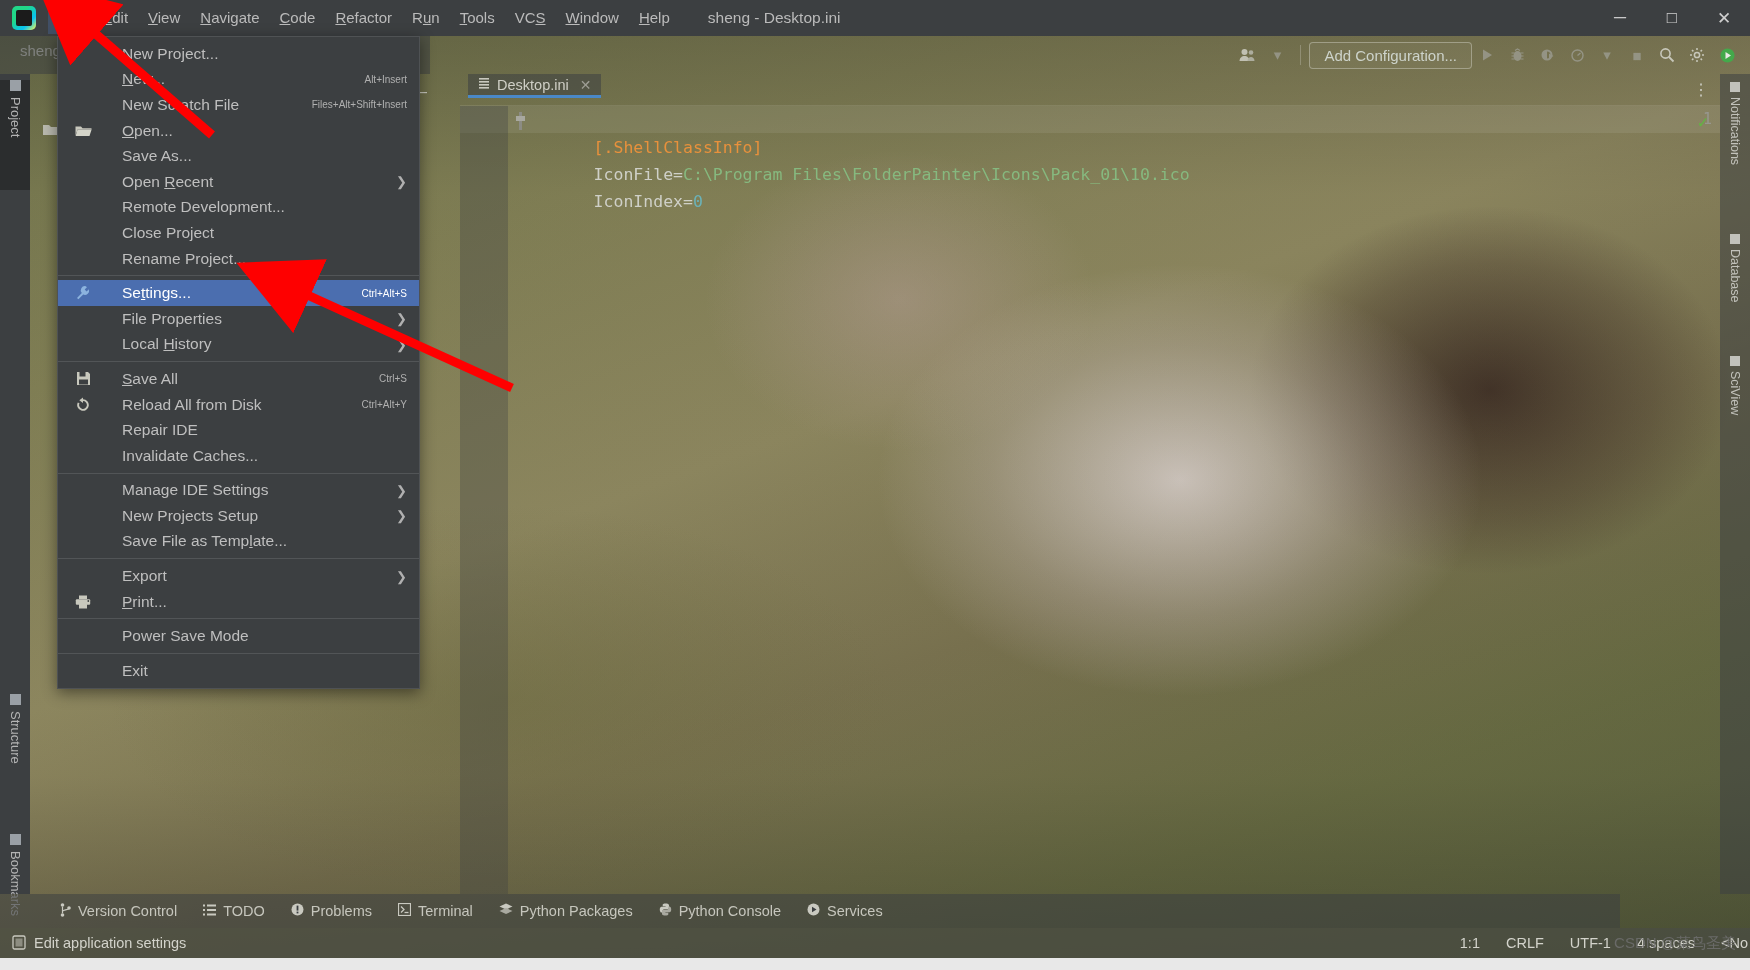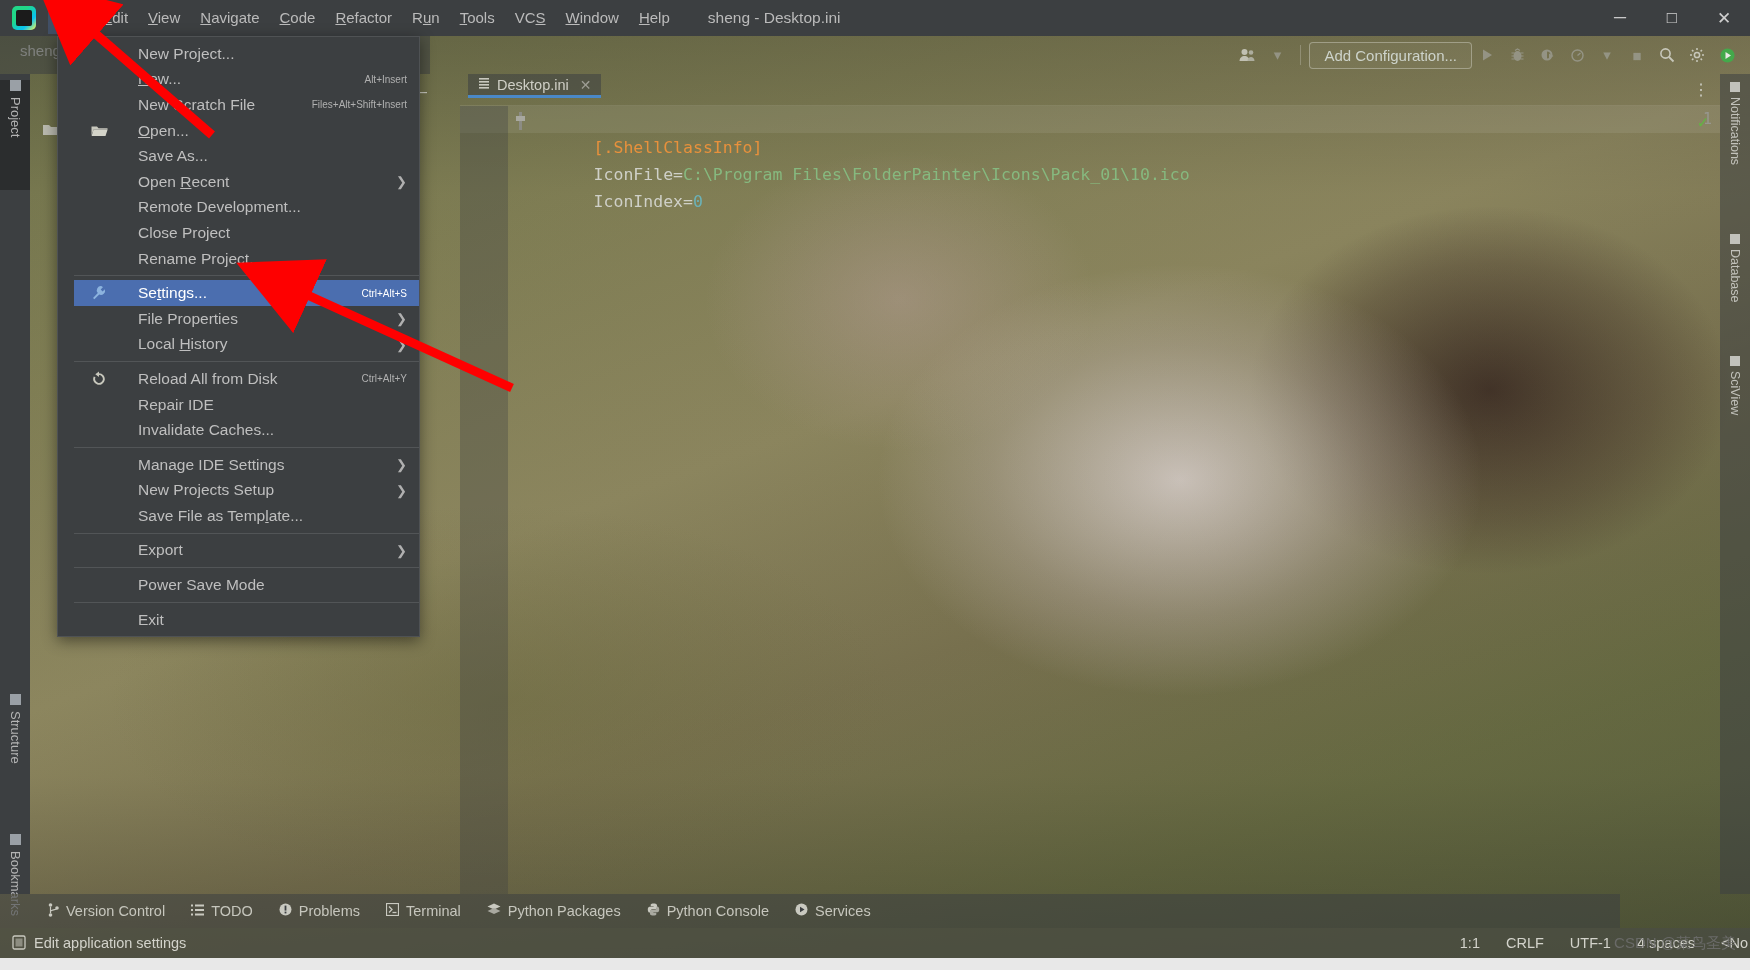--- a/index.html
+++ b/index.html
@@ -167,21 +167,21 @@
   .c-sect { color: #e8913c; }
   .c-val { color: #86b97f; }
   .c-num { color: #6bb2b8; }
   .ok-check {
     position:absolute; right: 12px; top: 6px; color: #62b543; font-size: 17px;
   }
   
   .menu-popup {
     position: absolute; left: 57px; top: 36px; width: 363px;
     background: #3c3f41; border: 1px solid #4f5254;
-    z-index: 60; padding: 4px 0 4px 16px;
+    z-index: 60; padding: 4px 0 4px 0;
     box-shadow: 0 4px 14px rgba(0,0,0,0.45);
   }
   .mi {
     position: relative; height: 25.6px; display: flex; align-items: center;
     color: #bfbfbf; font-size: 15.5px; padding-left: 64px; padding-right: 12px;
     cursor: default;
   }
   .mi.sel { background: #4b6eaf; color: #ffffff; }
   .mi .mi-label { white-space: nowrap; }
   .mi .mi-shortcut {
@@ -195,21 +195,21 @@
     justify-content: center; color: #c4c4bb; font-size: 14px;
   }
   .mi u { text-decoration: underline; }
   .mi-sep { height: 1px; background: #525557; margin: 4px 0; }
   
   .ico-wrench { color: #7aa7d4 !important; }
   
   .bottom-bar {
     position: absolute; left: 0; top: 894px; width: 1620px; height: 34px;
     background: rgba(60,63,65,0.55); z-index: 30;
-    display: flex; align-items: center; gap: 26px; padding-left: 48px;
+    display: flex; align-items: center; gap: 26px; padding-left: 60px;
     color: #c6c6bd; font-size: 14.5px;
   }
   .bb-item { display: flex; align-items: center; gap: 7px; white-space: nowrap; }
   .bb-ico { color: #c9c9c0; font-size: 13px; }
   
   .status-bar {
     position: absolute; left: 0; top: 928px; width: 1750px; height: 30px;
     background: rgba(74,77,66,0.78); z-index: 30;
     display: flex; align-items: center; color: #d3d3cb; font-size: 14.5px;
     padding-left: 34px;
@@ -467,20 +467,31 @@
     </div>
     <div class="mi">
       <span class="mi-label">Local <u>H</u>istory</span>
       <span class="mi-arrow">❯</span>
     </div>
 
     <div class="mi-sep"></div>
 
     <div class="mi">
       <span class="mi-ico">
+        <svg width="15" height="15" viewBox="0 0 15 15">
+            <path d="M1 1h11l2 2v11H1z" fill="#c8c8bd"></path>
+            <rect x="3.5" y="1" width="6" height="4.5" fill="#3c3f41"></rect>
+            <rect x="3" y="8.5" width="9" height="5" fill="#3c3f41"></rect>
+          </svg>
+      </span>
+      <span class="mi-label"><u>S</u>ave All</span>
+      <span class="mi-shortcut">Ctrl+S</span>
+    </div>
+    <div class="mi">
+      <span class="mi-ico">
         <svg width="16" height="16" viewBox="0 0 16 16">
             <path d="M8 2.2a5.8 5.8 0 1 1-5.2 3.2l1.7.9A3.9 3.9 0 1 0 8 4.1V6L4.3 3.2 8 0.4z" fill="#c8c8bd"></path>
           </svg>
       </span>
       <span class="mi-label">Reload All from Disk</span>
       <span class="mi-shortcut">Ctrl+Alt+Y</span>
     </div>
     <div class="mi">
       <span class="mi-label">Repair IDE</span>
     </div>
@@ -500,20 +511,31 @@
     </div>
     <div class="mi">
       <span class="mi-label">Save File as Temp<u>l</u>ate...</span>
     </div>
 
     <div class="mi-sep"></div>
 
     <div class="mi">
       <span class="mi-label">Export</span>
       <span class="mi-arrow">❯</span>
+    </div>
+    <div class="mi">
+      <span class="mi-ico">
+        <svg width="16" height="14" viewBox="0 0 16 14">
+            <rect x="4" y="0.5" width="8" height="3.5" fill="#c8c8bd"></rect>
+            <rect x="0.8" y="4.2" width="14.4" height="5.6" rx="1" fill="#c8c8bd"></rect>
+            <rect x="4" y="9" width="8" height="4.5" fill="#c8c8bd"></rect>
+            <circle cx="13.3" cy="6" r="0.9" fill="#3c3f41"></circle>
+          </svg>
+      </span>
+      <span class="mi-label"><u>P</u>rint...</span>
     </div>
 
     <div class="mi-sep"></div>
 
     <div class="mi">
       <span class="mi-label">Power Save Mode</span>
     </div>
 
     <div class="mi-sep"></div>
 

